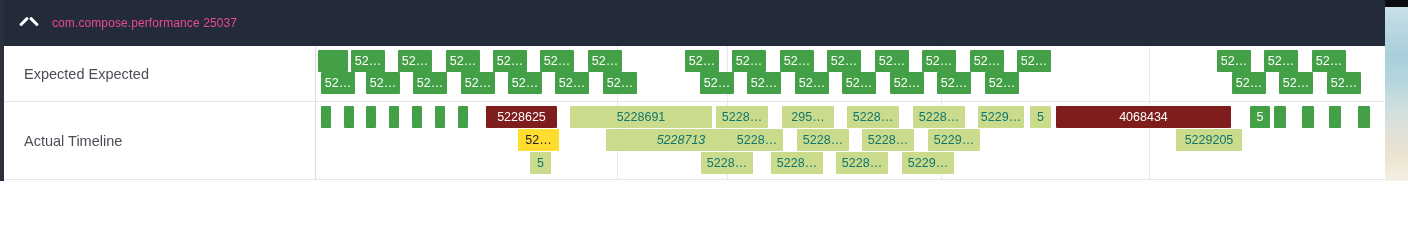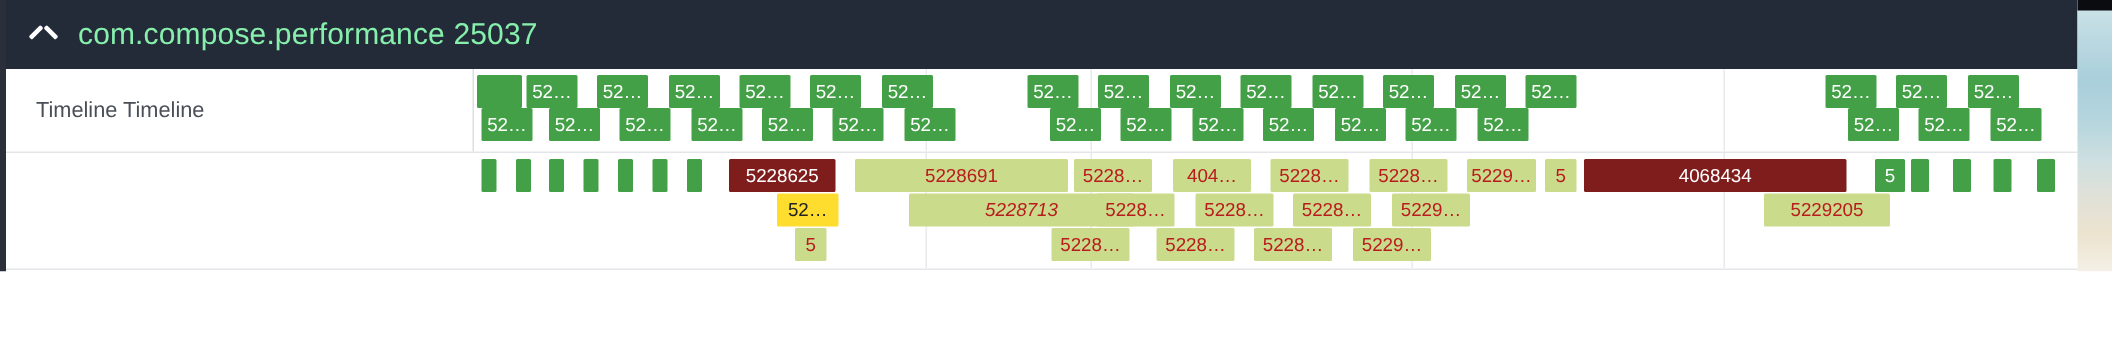--- a/index.html
+++ b/index.html
@@ -27,21 +27,21 @@
   .chev {
     width: 20px; height: 20px; position: relative; flex: 0 0 auto;
   }
   .chev::before, .chev::after {
     content: ""; position: absolute; top: 11px; left: 2px;
     width: 11px; height: 2.6px; background: #ffffff; border-radius: 1px;
   }
   .chev::before { transform: rotate(-45deg); transform-origin: 0 50%; }
   .chev::after  { left: 9px; transform: rotate(45deg); transform-origin: 100% 50%; }
   .header-title {
-    color: #86efac; font-size: 20px; letter-spacing: .1px; white-space: nowrap;
+    color: #ec4899; font-size: 12px; letter-spacing: .1px; white-space: nowrap;
   }
 
   
   .body {
     position: absolute; left: 4px; top: 46px; width: 1381px; height: 135px;
     background: #ffffff;
   }
   .row {
     position: absolute; left: 0; width: 1381px;
     border-bottom: 1px solid #e3e5e8;
@@ -67,21 +67,21 @@
 
   
   .bar {
     position: absolute;
     display: flex; align-items: center; justify-content: center;
     font-size: 12.5px; line-height: 1;
     overflow: hidden; white-space: nowrap;
     border-radius: 1px;
   }
   .bar.green  { background: #43a047; color: #ffffff; }
-  .bar.light  { background: #cadb8c; color: #b91c1c; }
+  .bar.light  { background: #cadb8c; color: #0f766e; }
   .bar.yellow { background: #ffdd2e; color: #222222; }
   .bar.orange { background: #7f1d1d; color: #ffffff; }
   .bar.green.plain { font-size: 0; }
 
   
   .right-strip {
     position: absolute; right: 0; top: 0; width: 23px; height: 181px;
     background: linear-gradient(180deg,
       #cfe4e8 0%, #bcd9e2 14%, #a9cfdb 30%, #b7d6de 46%,
       #cfe0e0 60%, #e2e1d6 74%, #ece3cf 86%, #f4f0e6 100%);
@@ -99,21 +99,21 @@
 
   <div class="header">
     <span class="chev"></span>
     <span class="header-title">com.compose.performance 25037</span>
   </div>
 
   <div class="body">
 
     <div class="row expected">
       <div class="row-label">
-        <span>Timeline Timeline</span>
+        <span>Expected Expected</span>
       </div>
       <div class="lane" id="lane-0">
           <div class="gridline" style="left: 301px;"></div>
           <div class="gridline" style="left: 411px;"></div>
           <div class="gridline" style="left: 625px;"></div>
           <div class="gridline" style="left: 833px;"></div>
           <div class="bar green plain" style="left: 2px; width: 30px; top: 4px; height: 22px;"></div>
           <div class="bar green" style="left: 5px; width: 34px; top: 26px; height: 22px;">52…</div>
           <div class="bar green" style="left: 35px; width: 34px; top: 4px; height: 22px;">52…</div>
           <div class="bar green" style="left: 50px; width: 34px; top: 26px; height: 22px;">52…</div>
@@ -145,53 +145,56 @@
           <div class="bar green" style="left: 901px; width: 34px; top: 4px; height: 22px;">52…</div>
           <div class="bar green" style="left: 916px; width: 34px; top: 26px; height: 22px;">52…</div>
           <div class="bar green" style="left: 948px; width: 34px; top: 4px; height: 22px;">52…</div>
           <div class="bar green" style="left: 963px; width: 34px; top: 26px; height: 22px;">52…</div>
           <div class="bar green" style="left: 996px; width: 34px; top: 4px; height: 22px;">52…</div>
           <div class="bar green" style="left: 1011px; width: 34px; top: 26px; height: 22px;">52…</div>
         </div>
     </div>
 
     <div class="row actual">
+      <div class="row-label">
+        <span>Actual Timeline</span>
+      </div>
       <div class="lane" id="lane-1">
           <div class="gridline" style="left: 301px;"></div>
           <div class="gridline" style="left: 411px;"></div>
           <div class="gridline" style="left: 625px;"></div>
           <div class="gridline" style="left: 833px;"></div>
           <div class="bar green plain" style="left: 5px; width: 10px; top: 4px; height: 22px;"></div>
           <div class="bar green plain" style="left: 28px; width: 10px; top: 4px; height: 22px;"></div>
           <div class="bar green plain" style="left: 50px; width: 10px; top: 4px; height: 22px;"></div>
           <div class="bar green plain" style="left: 73px; width: 10px; top: 4px; height: 22px;"></div>
           <div class="bar green plain" style="left: 96px; width: 10px; top: 4px; height: 22px;"></div>
           <div class="bar green plain" style="left: 119px; width: 10px; top: 4px; height: 22px;"></div>
           <div class="bar green plain" style="left: 142px; width: 10px; top: 4px; height: 22px;"></div>
           <div class="bar orange" style="left: 170px; width: 71px; top: 4px; height: 22px;">5228625</div>
           <div class="bar yellow" style="left: 202px; width: 41px; top: 27px; height: 22px;">52…</div>
           <div class="bar light" style="left: 214px; width: 21px; top: 50px; height: 22px;">5</div>
           <div class="bar light" style="left: 254px; width: 142px; top: 4px; height: 22px;">5228691</div>
           <div class="bar light" style="left: 290px; width: 150px; top: 27px; height: 22px; font-style: italic;">5228713</div>
           <div class="bar light" style="left: 400px; width: 52px; top: 4px; height: 22px;">5228…</div>
           <div class="bar light" style="left: 415px; width: 52px; top: 27px; height: 22px;">5228…</div>
           <div class="bar light" style="left: 385px; width: 52px; top: 50px; height: 22px;">5228…</div>
-          <div class="bar light" style="left: 466px; width: 52px; top: 4px; height: 22px;">404…</div>
+          <div class="bar light" style="left: 466px; width: 52px; top: 4px; height: 22px;">295…</div>
           <div class="bar light" style="left: 481px; width: 52px; top: 27px; height: 22px;">5228…</div>
           <div class="bar light" style="left: 455px; width: 52px; top: 50px; height: 22px;">5228…</div>
           <div class="bar light" style="left: 531px; width: 52px; top: 4px; height: 22px;">5228…</div>
           <div class="bar light" style="left: 546px; width: 52px; top: 27px; height: 22px;">5228…</div>
           <div class="bar light" style="left: 520px; width: 52px; top: 50px; height: 22px;">5228…</div>
           <div class="bar light" style="left: 597px; width: 52px; top: 4px; height: 22px;">5228…</div>
           <div class="bar light" style="left: 612px; width: 52px; top: 27px; height: 22px;">5229…</div>
           <div class="bar light" style="left: 586px; width: 52px; top: 50px; height: 22px;">5229…</div>
           <div class="bar light" style="left: 662px; width: 46px; top: 4px; height: 22px;">5229…</div>
           <div class="bar light" style="left: 714px; width: 21px; top: 4px; height: 22px;">5</div>
           <div class="bar orange" style="left: 740px; width: 175px; top: 4px; height: 22px;">4068434</div>
-          <div class="bar light" style="left: 860px; width: 84px; top: 27px; height: 22px;">5229205</div>
+          <div class="bar light" style="left: 860px; width: 66px; top: 27px; height: 22px;">5229205</div>
           <div class="bar green" style="left: 934px; width: 20px; top: 4px; height: 22px;">5</div>
           <div class="bar green plain" style="left: 958px; width: 12px; top: 4px; height: 22px;"></div>
           <div class="bar green plain" style="left: 986px; width: 12px; top: 4px; height: 22px;"></div>
           <div class="bar green plain" style="left: 1013px; width: 12px; top: 4px; height: 22px;"></div>
           <div class="bar green plain" style="left: 1042px; width: 12px; top: 4px; height: 22px;"></div>
         </div>
     </div>
 
   </div>
 

